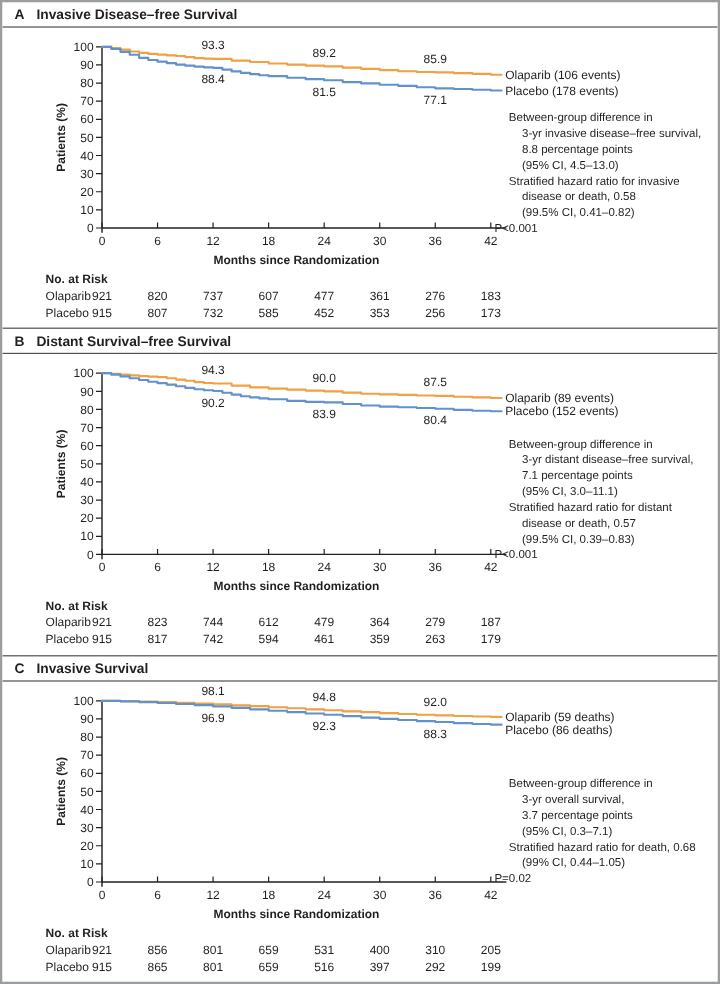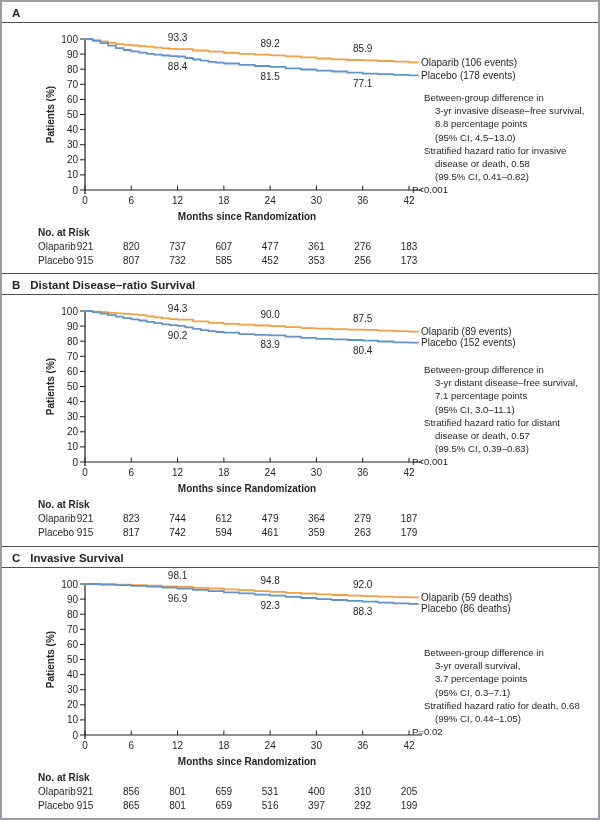--- a/index.html
+++ b/index.html
@@ -16,20 +16,21 @@
   svg text{font-family:"Liberation Sans",sans-serif;}
 </style>
 </head>
 <body>
 
 <div class="figure">
 
   <div class="panel">
     <div class="panel-title">
       <span class="panel-letter">A</span>
+      <span class="panel-title-text">Invasive Disease–free Survival</span>
     </div>
     <svg class="chart" id="chart-0" width="596" height="249" viewBox="0 0 596 249">
         <path d="M83,16V171" stroke="#231F20" stroke-width="1.2" fill="none"></path>
         <path d="M83,167H420" stroke="#231F20" stroke-width="1.2" fill="none"></path>
         <line x1="78" y1="167" x2="83" y2="167" stroke="#231F20" stroke-width="1"></line>
         <text x="76" y="170.5" fill="#231F20" font-size="10" text-anchor="end" font-weight="normal">0</text>
         <line x1="78" y1="151.9" x2="83" y2="151.9" stroke="#231F20" stroke-width="1"></line>
         <text x="76" y="155.4" fill="#231F20" font-size="10" text-anchor="end" font-weight="normal">10</text>
         <line x1="78" y1="136.8" x2="83" y2="136.8" stroke="#231F20" stroke-width="1"></line>
         <text x="76" y="140.3" fill="#231F20" font-size="10" text-anchor="end" font-weight="normal">20</text>
@@ -103,21 +104,21 @@
         <text x="268.1428571428571" y="241" fill="#231F20" font-size="10" text-anchor="middle" font-weight="normal">452</text>
         <text x="314.42857142857144" y="241" fill="#231F20" font-size="10" text-anchor="middle" font-weight="normal">353</text>
         <text x="360.7142857142857" y="241" fill="#231F20" font-size="10" text-anchor="middle" font-weight="normal">256</text>
         <text x="407" y="241" fill="#231F20" font-size="10" text-anchor="middle" font-weight="normal">173</text>
       </svg>
   </div>
 
   <div class="panel">
     <div class="panel-title">
       <span class="panel-letter">B</span>
-      <span class="panel-title-text">Distant Disease–ratio Survival</span>
+      <span class="panel-title-text">Distant Survival–free Survival</span>
     </div>
     <svg class="chart" id="chart-1" width="596" height="249" viewBox="0 0 596 249">
         <path d="M83,16V171" stroke="#231F20" stroke-width="1.2" fill="none"></path>
         <path d="M83,167H420" stroke="#231F20" stroke-width="1.2" fill="none"></path>
         <line x1="78" y1="167" x2="83" y2="167" stroke="#231F20" stroke-width="1"></line>
         <text x="76" y="170.5" fill="#231F20" font-size="10" text-anchor="end" font-weight="normal">0</text>
         <line x1="78" y1="151.9" x2="83" y2="151.9" stroke="#231F20" stroke-width="1"></line>
         <text x="76" y="155.4" fill="#231F20" font-size="10" text-anchor="end" font-weight="normal">10</text>
         <line x1="78" y1="136.8" x2="83" y2="136.8" stroke="#231F20" stroke-width="1"></line>
         <text x="76" y="140.3" fill="#231F20" font-size="10" text-anchor="end" font-weight="normal">20</text>

